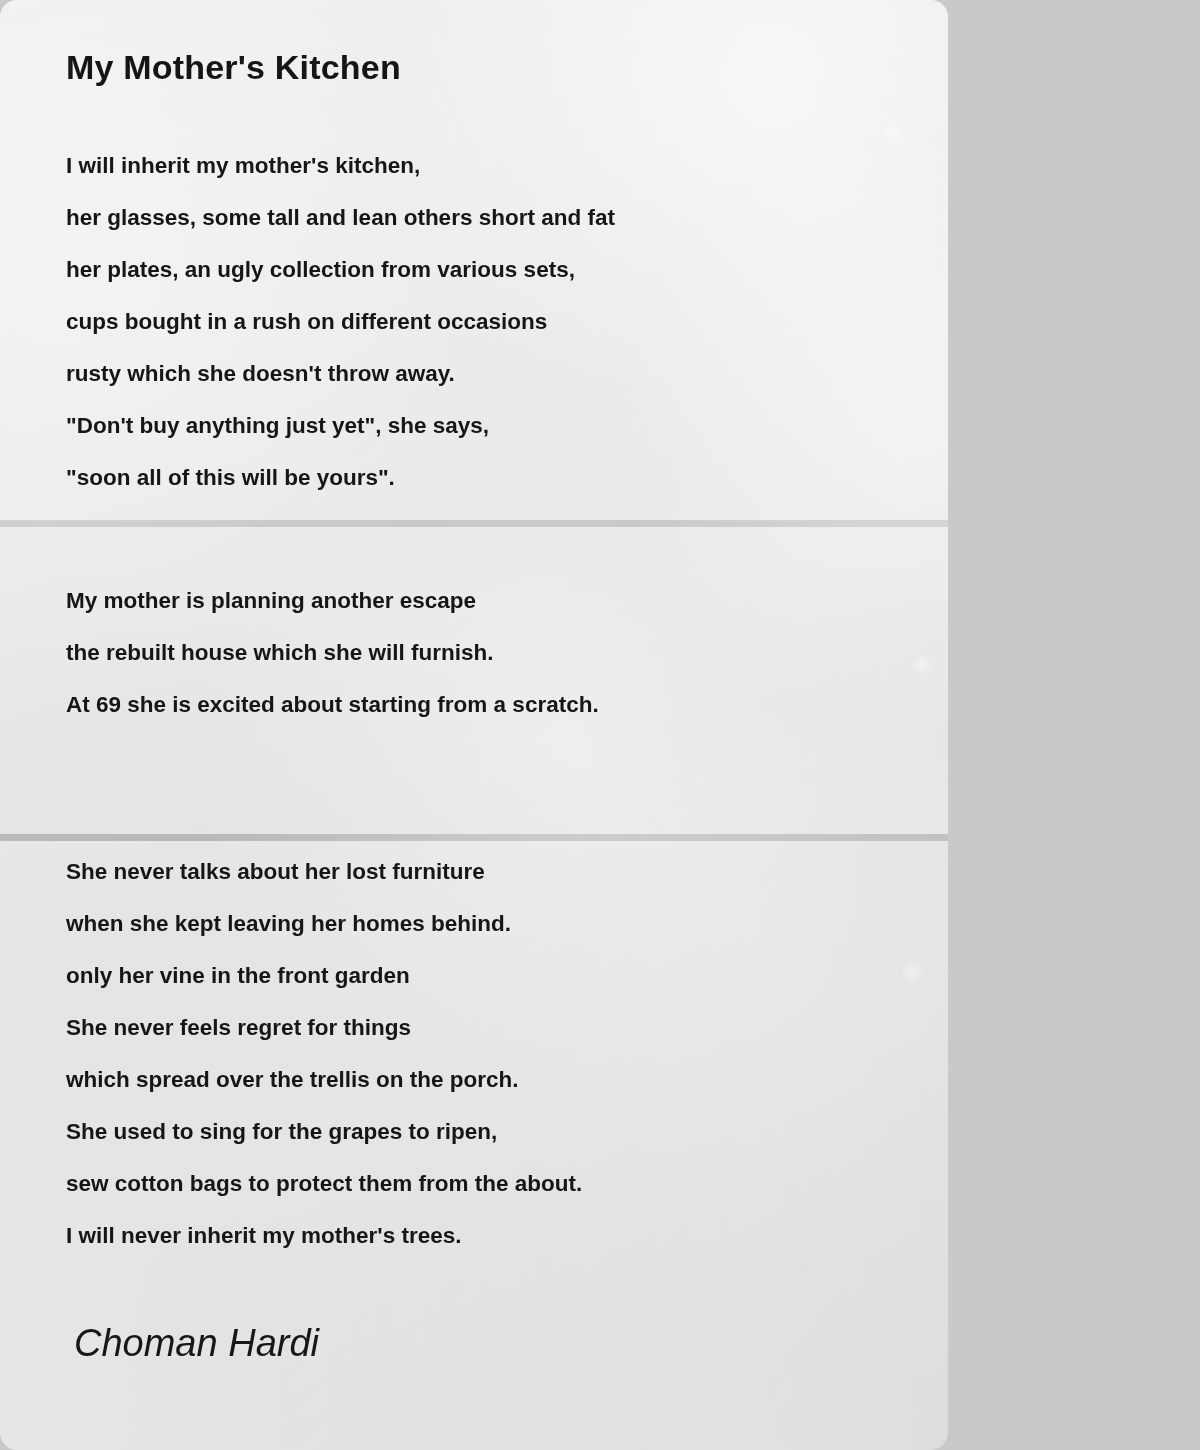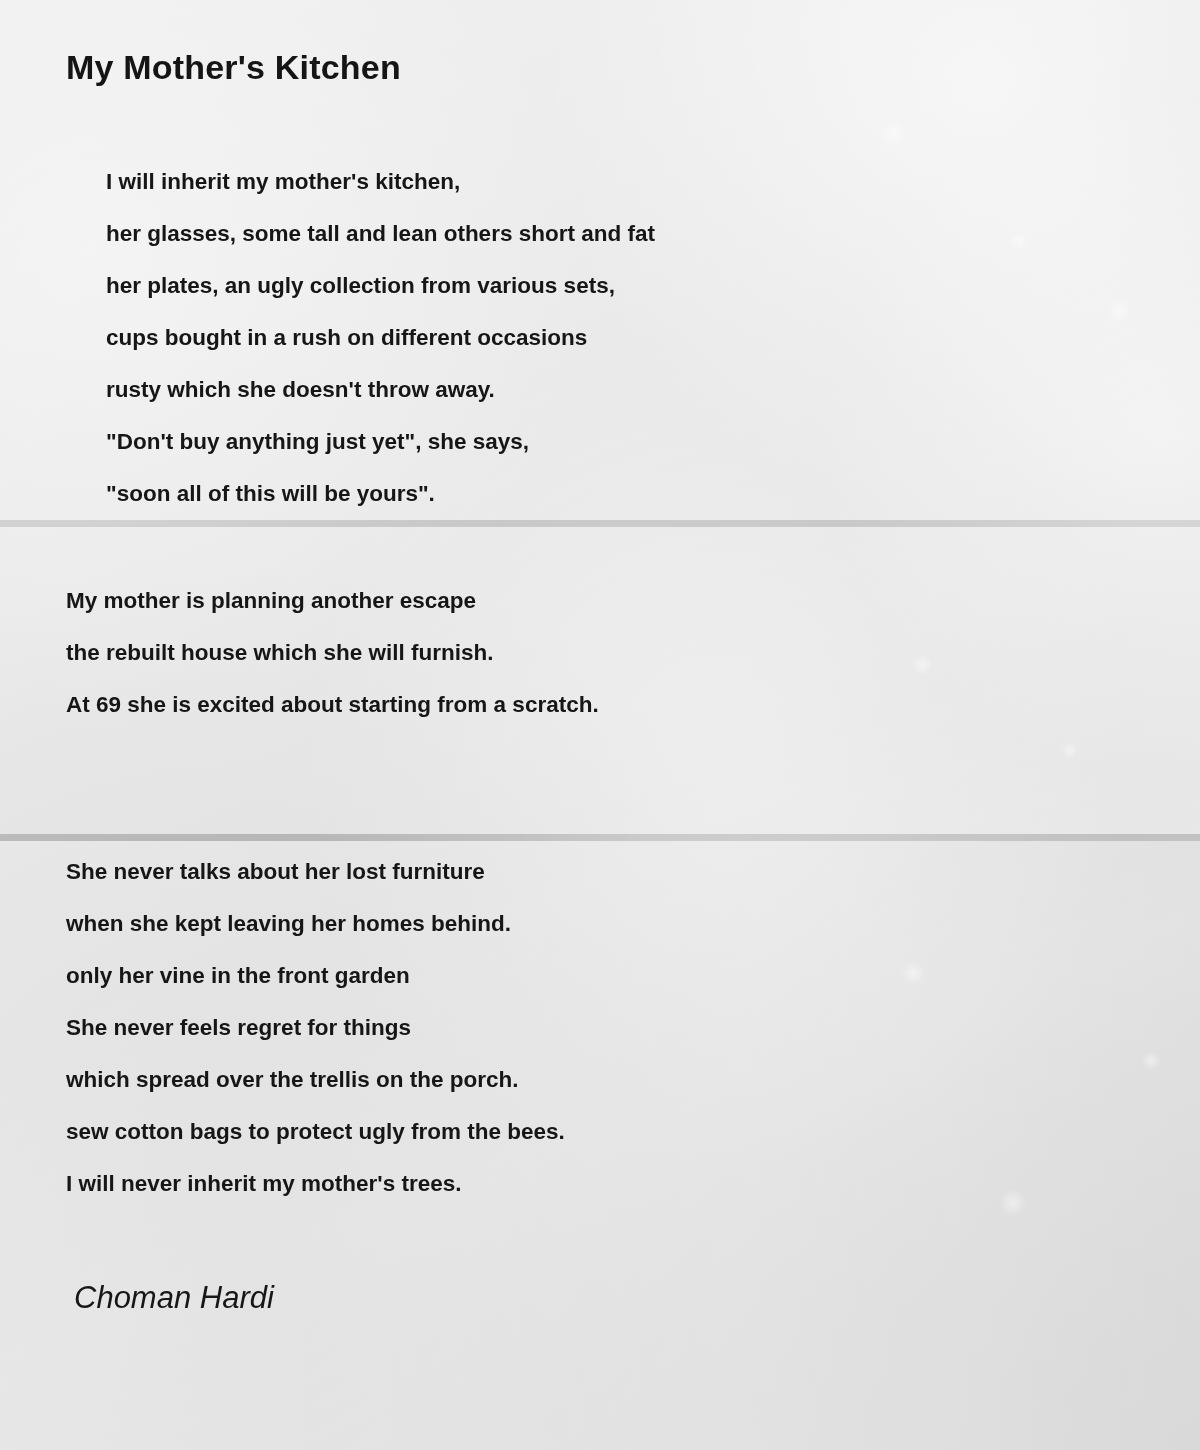--- a/index.html
+++ b/index.html
@@ -9,32 +9,33 @@
   body {
     width: 1200px;
     height: 1450px;
     font-family: "Liberation Sans", sans-serif;
     background: #c9c9c9;
     overflow: hidden;
   }
 
   .poem-page {
     position: relative;
-    width: 1200px;
+    width: 948px;
     height: 1450px;
     overflow: hidden;
     
     background:
       radial-gradient(circle at 82% 6%, rgba(255,255,255,0.55) 0%, rgba(255,255,255,0) 26%),
       radial-gradient(circle at 97% 30%, rgba(250,250,250,0.50) 0%, rgba(255,255,255,0) 22%),
       radial-gradient(circle at 60% 52%, rgba(255,255,255,0.30) 0%, rgba(255,255,255,0) 40%),
       radial-gradient(circle at 20% 88%, rgba(120,120,120,0.28) 0%, rgba(255,255,255,0) 45%),
       radial-gradient(circle at 90% 95%, rgba(150,150,150,0.30) 0%, rgba(255,255,255,0) 40%),
       radial-gradient(circle at 8% 18%, rgba(255,255,255,0.35) 0%, rgba(255,255,255,0) 30%),
       linear-gradient(160deg, #d6d6d6 0%, #cfcfcf 18%, #c4c4c4 38%, #bdbdbd 55%, #c8c8c8 72%, #bfbfbf 86%, #b9b9b9 100%);
+    border-radius: 17px;
   }
 
   
   .bokeh {
     position: absolute;
     border-radius: 50%;
     background: radial-gradient(circle, rgba(255,255,255,0.45) 0%, rgba(255,255,255,0.12) 55%, rgba(255,255,255,0) 75%);
     pointer-events: none;
   }
 
@@ -70,31 +71,31 @@
 
   .stanza {
     position: absolute;
     left: 66px;
     font-size: 22.5px;
     font-weight: bold;
     color: #161616;
     line-height: 52px;
     white-space: nowrap;
   }
-  .stanza.s1 { top: 156px; margin-left: 40px; }
+  .stanza.s1 { top: 140px; }
   .stanza.s2 { top: 575px; }
   .stanza.s3 { top: 846px; }
 
   .stanza .line { display: block; }
 
   .author {
     position: absolute;
     left: 74px;
-    top: 1280px;
-    font-size: 31px;
+    top: 1322px;
+    font-size: 38px;
     font-style: italic;
     font-weight: normal;
     color: #171717;
     font-family: "Liberation Sans", sans-serif;
   }
 </style>
 </head>
 <body>
 
 <div class="poem-page">
@@ -131,20 +132,21 @@
       <span class="line">the rebuilt house which she will furnish.</span>
       <span class="line">At 69 she is excited about starting from a scratch.</span>
     </div>
 
     <div class="stanza s3">
       <span class="line">She never talks about her lost furniture</span>
       <span class="line">when she kept leaving her homes behind.</span>
       <span class="line">only her vine in the front garden</span>
       <span class="line">She never feels regret for things</span>
       <span class="line">which spread over the trellis on the porch.</span>
-      <span class="line">sew cotton bags to protect ugly from the bees.</span>
+      <span class="line">She used to sing for the grapes to ripen,</span>
+      <span class="line">sew cotton bags to protect them from the about.</span>
       <span class="line">I will never inherit my mother's trees.</span>
     </div>
 
     <div class="author">Choman Hardi</div>
 
   </div>
 </div>
 
 </body></html>

